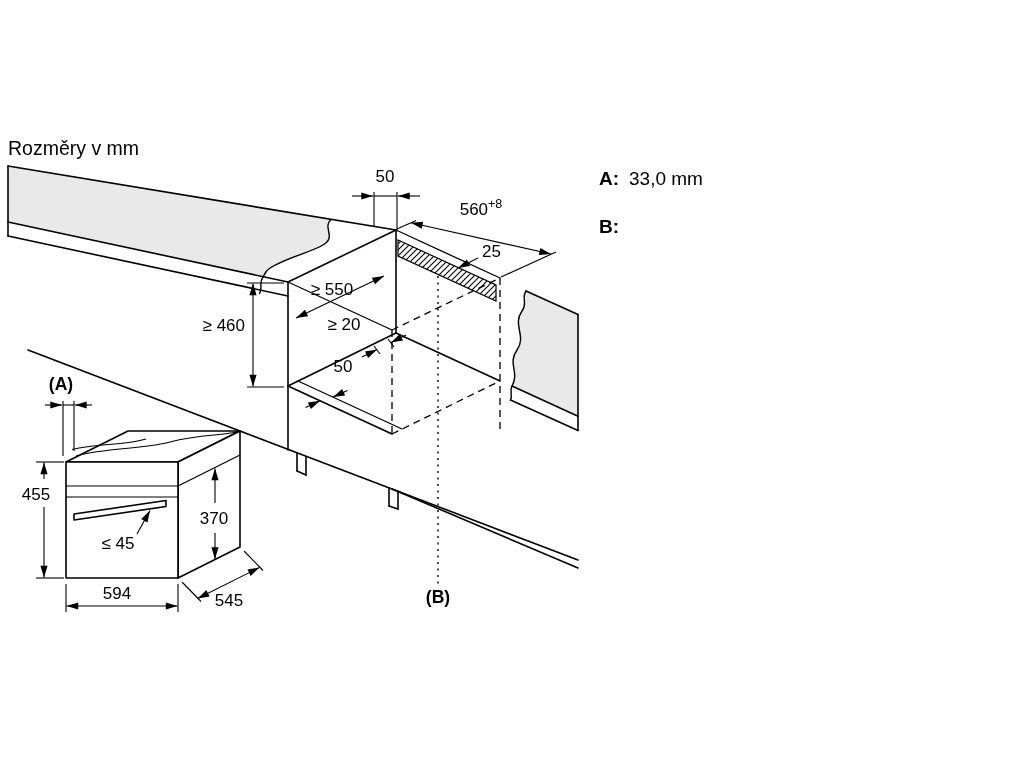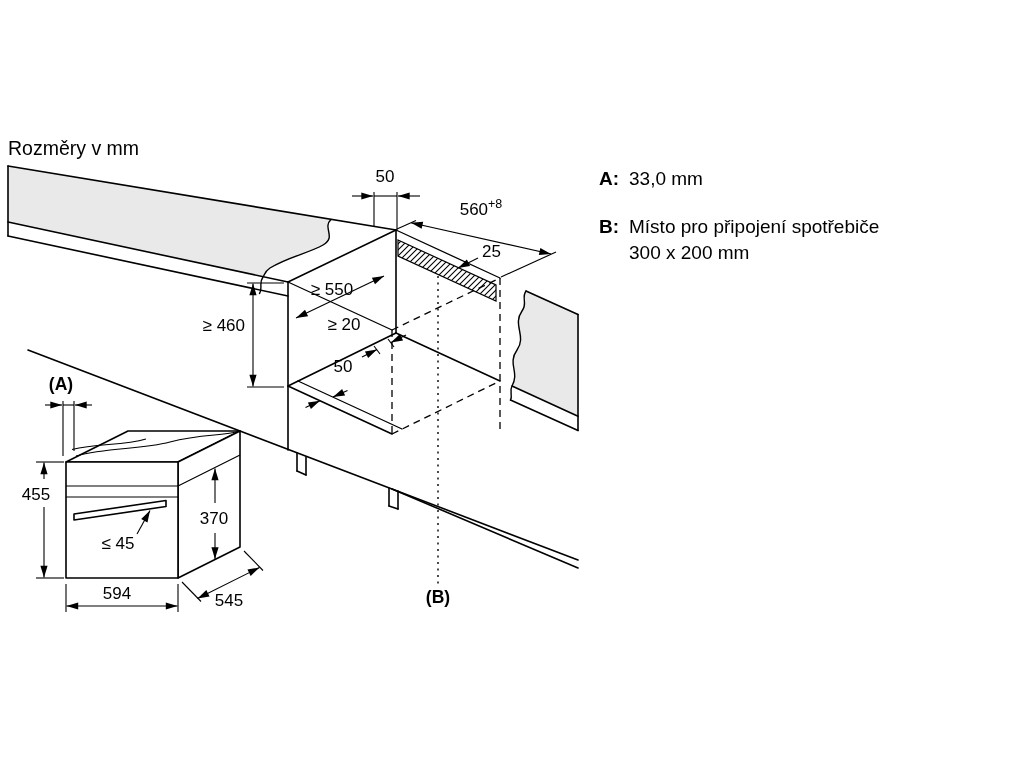--- a/index.html
+++ b/index.html
@@ -21,24 +21,20 @@
 
   <div class="title">Rozměry v mm</div>
 
   <div class="legend">
     <div class="legend-row">
       <span class="legend-key">A:</span>
       <span class="legend-val">33,0 mm</span>
     </div>
     <div class="legend-row row-b">
       <span class="legend-key">B:</span>
-      <span class="legend-val">
-        <span>Místo pro připojení spotřebiče</span><br>
-        <span>300 x 200 mm</span>
-      </span>
     </div>
   </div>
 
   <svg class="diagram" width="1024" height="768" viewBox="0 0 1024 768">
     <defs>
       <marker id="ah" markerUnits="userSpaceOnUse" markerWidth="13" markerHeight="9" viewBox="0 0 13 9" refX="12.3" refY="4.5" orient="auto-start-reverse">
         <path d="M0.6,0.9 L12.3,4.5 L0.6,8.1 Z" fill="#000"></path>
       </marker>
       <pattern id="hatch" patternUnits="userSpaceOnUse" width="6" height="6">
         <path d="M-1.5,7.5 L7.5,-1.5 M-1.5,1.5 L1.5,-1.5 M4.5,7.5 L7.5,4.5" stroke="#000" stroke-width="1.1" fill="none"></path>

